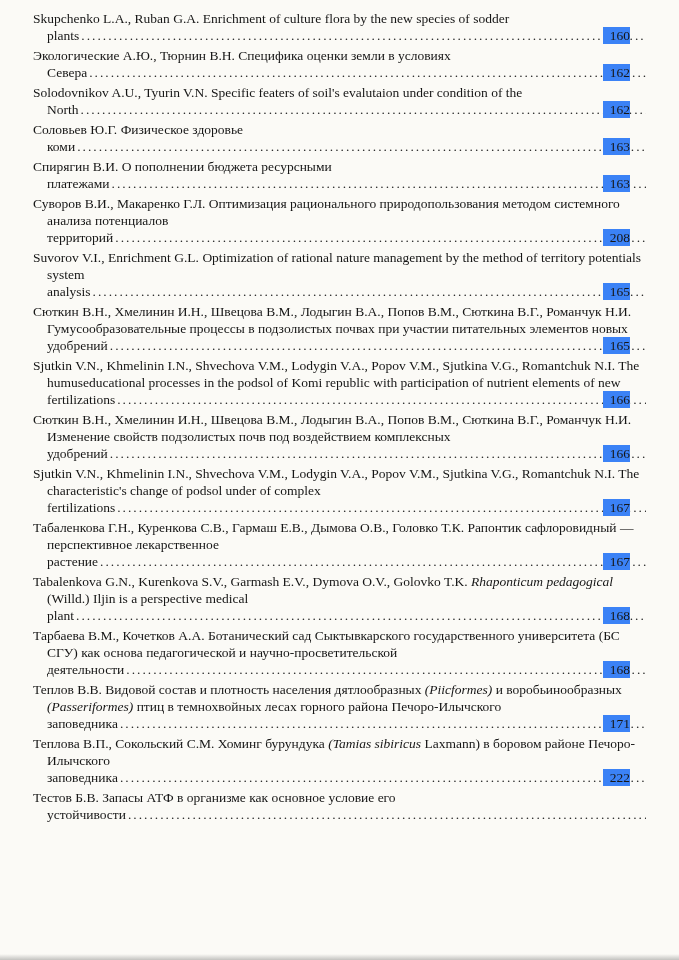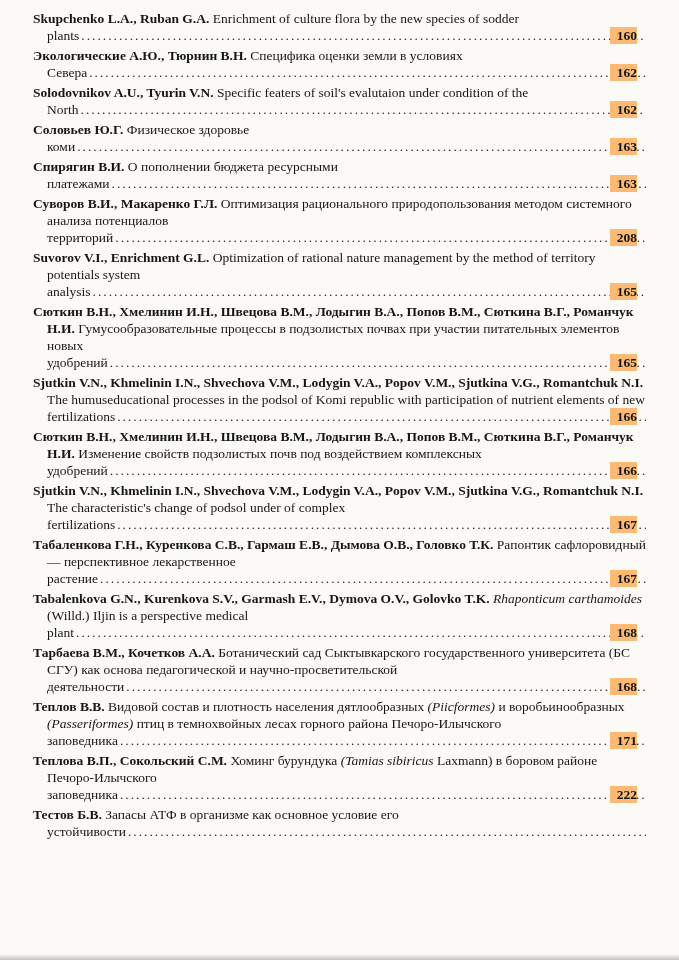--- a/index.html
+++ b/index.html
@@ -23,39 +23,38 @@
   .toc {
     text-align: left;
   }
   .entry {
     position: relative;
     overflow: hidden;
     padding-left: 14px;
     text-indent: -14px;
     margin-bottom: 3px;
   }
-  .seg-bold   { font-weight: 700; }
+  .seg-bold   { font-weight: 400; }
   .seg-italic { font-style: italic; }
   .seg-normal { }
   
   .text::after {
     content: "....................................................................................................................................................................................";
     white-space: nowrap;
     letter-spacing: 2px;
     margin-left: 2px;
     color: #2a2a2a;
   }
   .num {
     position: absolute;
-    right: 9px;
+    right: 16px;
     bottom: 0;
-    background: #fdba74;
+    background: #3b82f6;
     padding-left: 7px;
     text-indent: 0;
-    font-weight: bold;
   }
   .scan-edge {
     position: absolute;
     left: 0;
     right: 0;
     bottom: 0;
     height: 6px;
     background: linear-gradient(to bottom, rgba(0,0,0,0), rgba(90,90,90,0.35));
   }
 </style>
@@ -119,21 +118,21 @@
     <span class="text"><span class="seg-bold">Sjutkin V.N., Khmelinin I.N., Shvechova V.M., Lodygin V.A., Popov V.M., Sjutkina V.G., Romantchuk N.I.</span><span class="seg-normal"> The characteristic's change of podsol under of complex fertilizations</span></span>
     <span class="num">167</span>
   </div>
 
   <div class="entry">
     <span class="text"><span class="seg-bold">Табаленкова Г.Н., Куренкова С.В., Гармаш Е.В., Дымова О.В., Головко Т.К.</span><span class="seg-normal"> Рапонтик сафлоровидный — перспективное лекарственное растение</span></span>
     <span class="num">167</span>
   </div>
 
   <div class="entry">
-    <span class="text"><span class="seg-bold">Tabalenkova G.N., Kurenkova S.V., Garmash E.V., Dymova O.V., Golovko T.K.</span><span class="seg-italic"> Rhaponticum carthamoides</span><span class="seg-normal"> (Willd.) Iljin is a perspective medical plant</span></span>
+    <span class="text"><span class="seg-bold">Tabalenkova G.N., Kurenkova S.V., Garmash E.V., Dymova O.V., Golovko T.K.</span><span class="seg-italic"> Rhaponticum pedagogical</span><span class="seg-normal"> (Willd.) Iljin is a perspective medical plant</span></span>
     <span class="num">168</span>
   </div>
 
   <div class="entry">
     <span class="text"><span class="seg-bold">Тарбаева В.М., Кочетков А.А.</span><span class="seg-normal"> Ботанический сад Сыктывкарского государственного университета (БС СГУ) как основа педагогической и научно-просветительской деятельности</span></span>
     <span class="num">168</span>
   </div>
 
 
 

